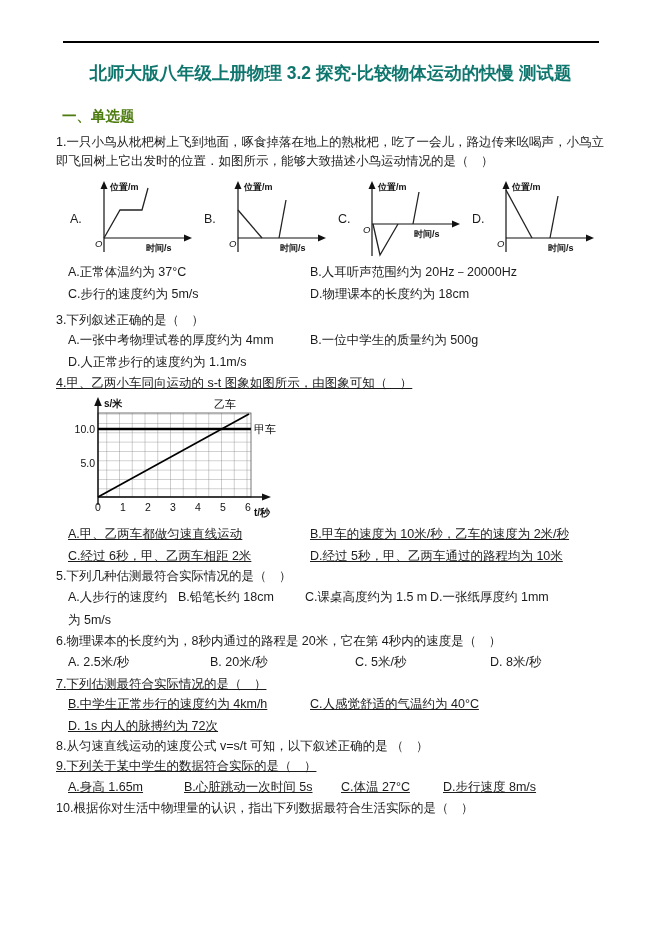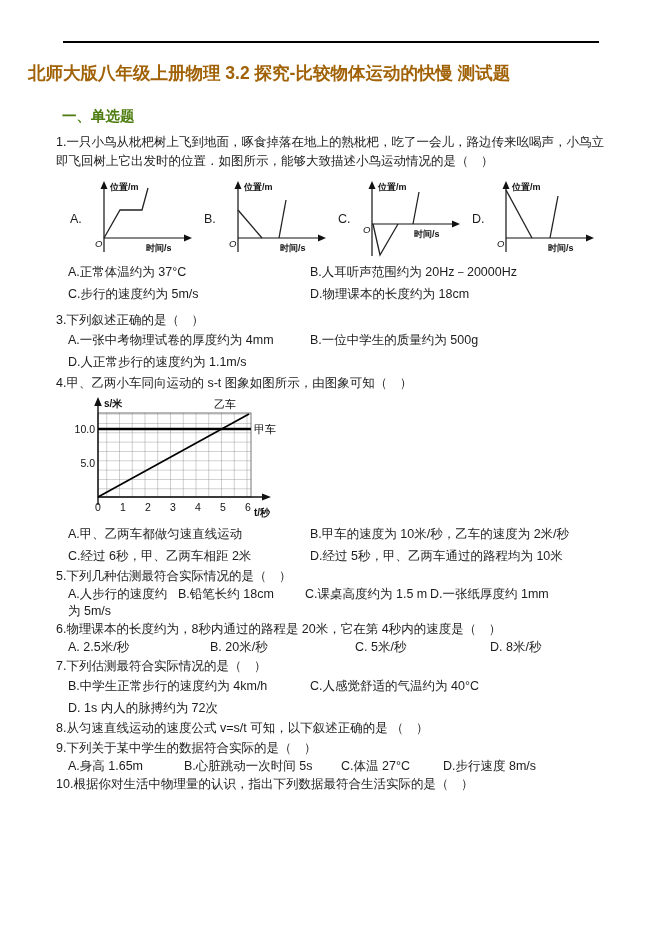--- a/index.html
+++ b/index.html
@@ -1,44 +1,44 @@
 <!DOCTYPE html>
 <html><head>
 <meta charset="utf-8">
 <style>
   html,body{margin:0;padding:0;background:#fff;}
   .page{
     position:relative;width:661px;height:936px;background:#fff;overflow:hidden;
     color:#1c1c1c;font-family:"Liberation Sans","DejaVu Sans",sans-serif;font-size:12.5px;
   }
   .rule{margin:41px 62px 0 63px;border-top:2px solid #000;height:0;}
-  .title{margin:18px 28px 8px;font-size:17.5px;font-weight:bold;line-height:24px;color:#a16207;}
+  .title{margin:18px 28px 8px;text-align:center;font-size:17.5px;font-weight:bold;line-height:24px;color:#0f766e;}
   .section{margin:22px 0 0 62px;font-size:14.5px;font-weight:bold;line-height:18px;color:#4d7c0f;}
   .q{margin:0 50px 0 56px;}
   .qt{margin:0;line-height:19px;}
   .opts-grid{display:grid;grid-template-columns:242px 1fr;padding-left:12px;line-height:21.5px;}
-  .opts-row{display:flex;padding-left:12px;line-height:17px;}
+  .opts-row{display:flex;padding-left:12px;line-height:23px;}
   .opts-row span{display:inline-block;}
   
   .figrow{display:flex;gap:6px;margin:7px 0 0 70px;height:82px;}
   .fig{display:flex;align-items:center;width:128px;}
   .fig-letter{width:20px;font-size:12.5px;}
   .fig svg{flex:0 0 auto;}
   .gline{stroke:#222;stroke-width:1.3;fill:none;}
   .gaxis{stroke:#111;stroke-width:1.2;fill:none;}
   .garrow{fill:#111;}
   .glab{font-family:"Liberation Sans","DejaVu Sans",sans-serif;font-size:9px;font-weight:bold;fill:#111;}
   .golab{font-family:"Liberation Sans","DejaVu Sans",sans-serif;font-size:9.5px;fill:#111;font-style:italic;}
   
   .chart{margin:2px 0 0 12px;}
   .ctick{font-family:"Liberation Sans","DejaVu Sans",sans-serif;font-size:10.5px;fill:#111;}
   .cname{font-family:"Liberation Sans","DejaVu Sans",sans-serif;font-size:11px;fill:#111;}
   .claxis{font-family:"Liberation Sans","DejaVu Sans",sans-serif;font-size:10px;font-weight:bold;fill:#111;}
   
-  .mt2{margin-top:2px;} .mt6{margin-top:6px;} .mt1{margin-top:1px;} .mt0{margin-top:0;} .mt8{margin-top:8px;}
+  .mt2{margin-top:2px;} .mt6{margin-top:6px;} .mt1{margin-top:1px;text-decoration:underline;} .mt0{margin-top:0;} .mt8{margin-top:8px;}
 </style>
 </head>
 <body>
 
 <div class="page">
 
   <div class="rule"></div>
 
   <div class="title">北师大版八年级上册物理 3.2 探究-比较物体运动的快慢 测试题</div>
 

